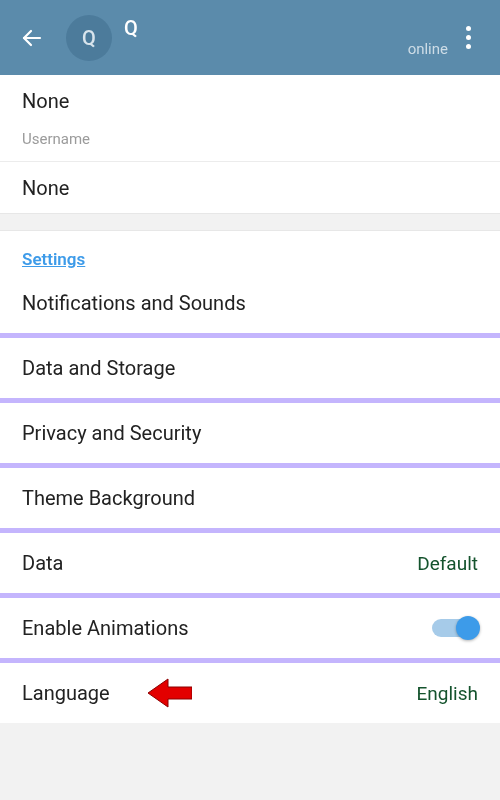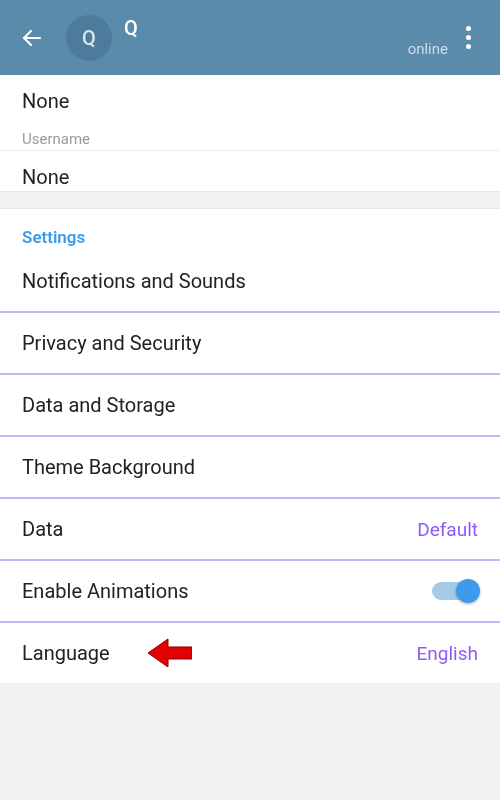--- a/index.html
+++ b/index.html
@@ -73,21 +73,21 @@
     .dots span {
       width: 5px;
       height: 5px;
       background: #fff;
       border-radius: 50%;
     }
     .section {
       background: #fff;
     }
     .profile-row {
-      padding: 14px 22px 2px;
+      padding: 14px 22px 13px;
       border-bottom: 1px solid #ececec;
     }
     .profile-row .value {
       font-size: 20px;
       color: #222;
     }
     .profile-row .label {
       font-size: 15px;
       color: #9b9b9b;
       margin-top: 17px;
@@ -96,37 +96,38 @@
       height: 18px;
       background: #f2f2f2;
       border-top: 1px solid #e7e7e7;
       border-bottom: 1px solid #e7e7e7;
     }
     .settings-header {
       color: #3d9be9;
       font-weight: 600;
       font-size: 17px;
       padding: 18px 22px 4px;
+      text-decoration: underline;
     }
     .setting-row {
       padding: 18px 22px;
-      border-bottom: 2px solid #c4b5fd;
+      border-bottom: 5px solid #c4b5fd;
       font-size: 20px;
       color: #222;
       display: flex;
       align-items: center;
       justify-content: space-between;
       cursor: pointer;
       position: relative;
     }
     .setting-row:last-child {
       border-bottom: none;
     }
     .setting-value {
-      color: #8b5cf6;
+      color: #14532d;
       font-size: 19px;
     }
     .toggle {
       width: 46px;
       height: 18px;
       background: #a6cbe9;
       border-radius: 10px;
       position: relative;
     }
     .toggle-knob {
@@ -185,25 +186,25 @@
 <div class="gap"></div>
 
 <div class="section">
   <div class="settings-header">Settings</div>
 
   <div class="setting-row">
     <span>Notifications and Sounds</span>
   </div>
 
   <div class="setting-row">
+    <span>Data and Storage</span>
+  </div>
+
+  <div class="setting-row">
     <span>Privacy and Security</span>
-  </div>
-
-  <div class="setting-row">
-    <span>Data and Storage</span>
   </div>
 
   <div class="setting-row">
     <span>Theme Background</span>
   </div>
 
   <div class="setting-row">
     <span>Data</span>
     <span class="setting-value">Default</span>
   </div>

